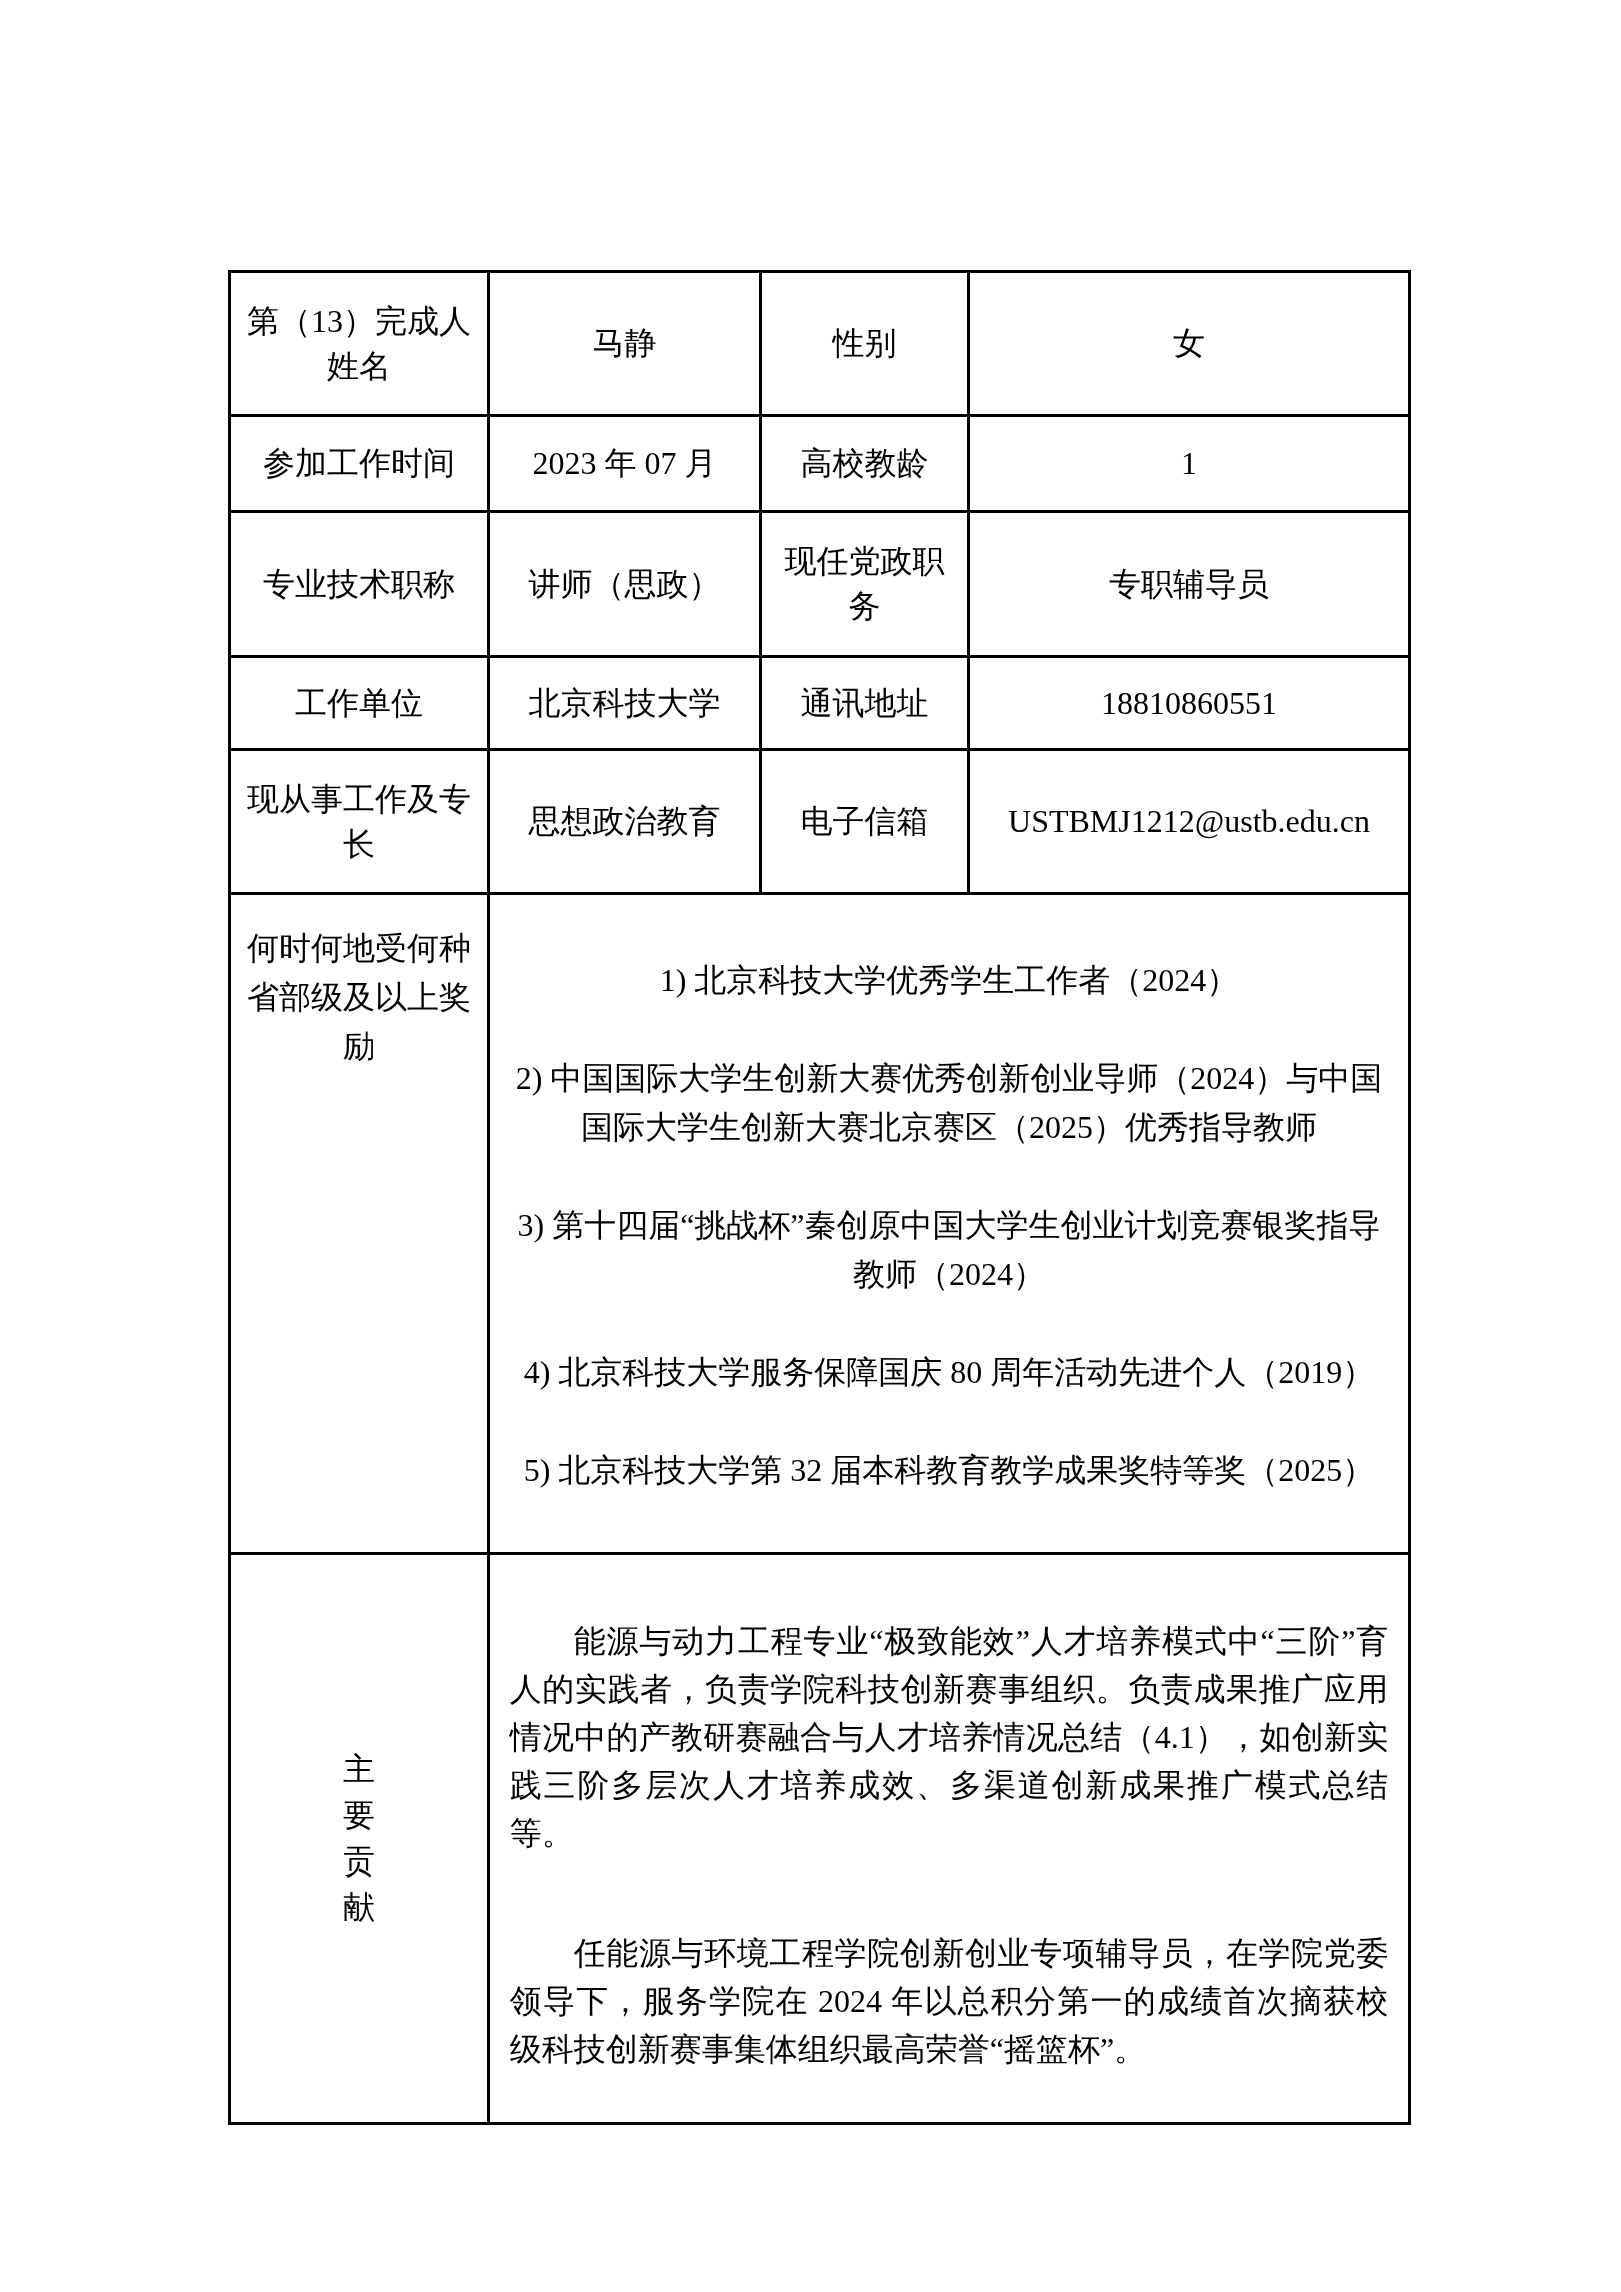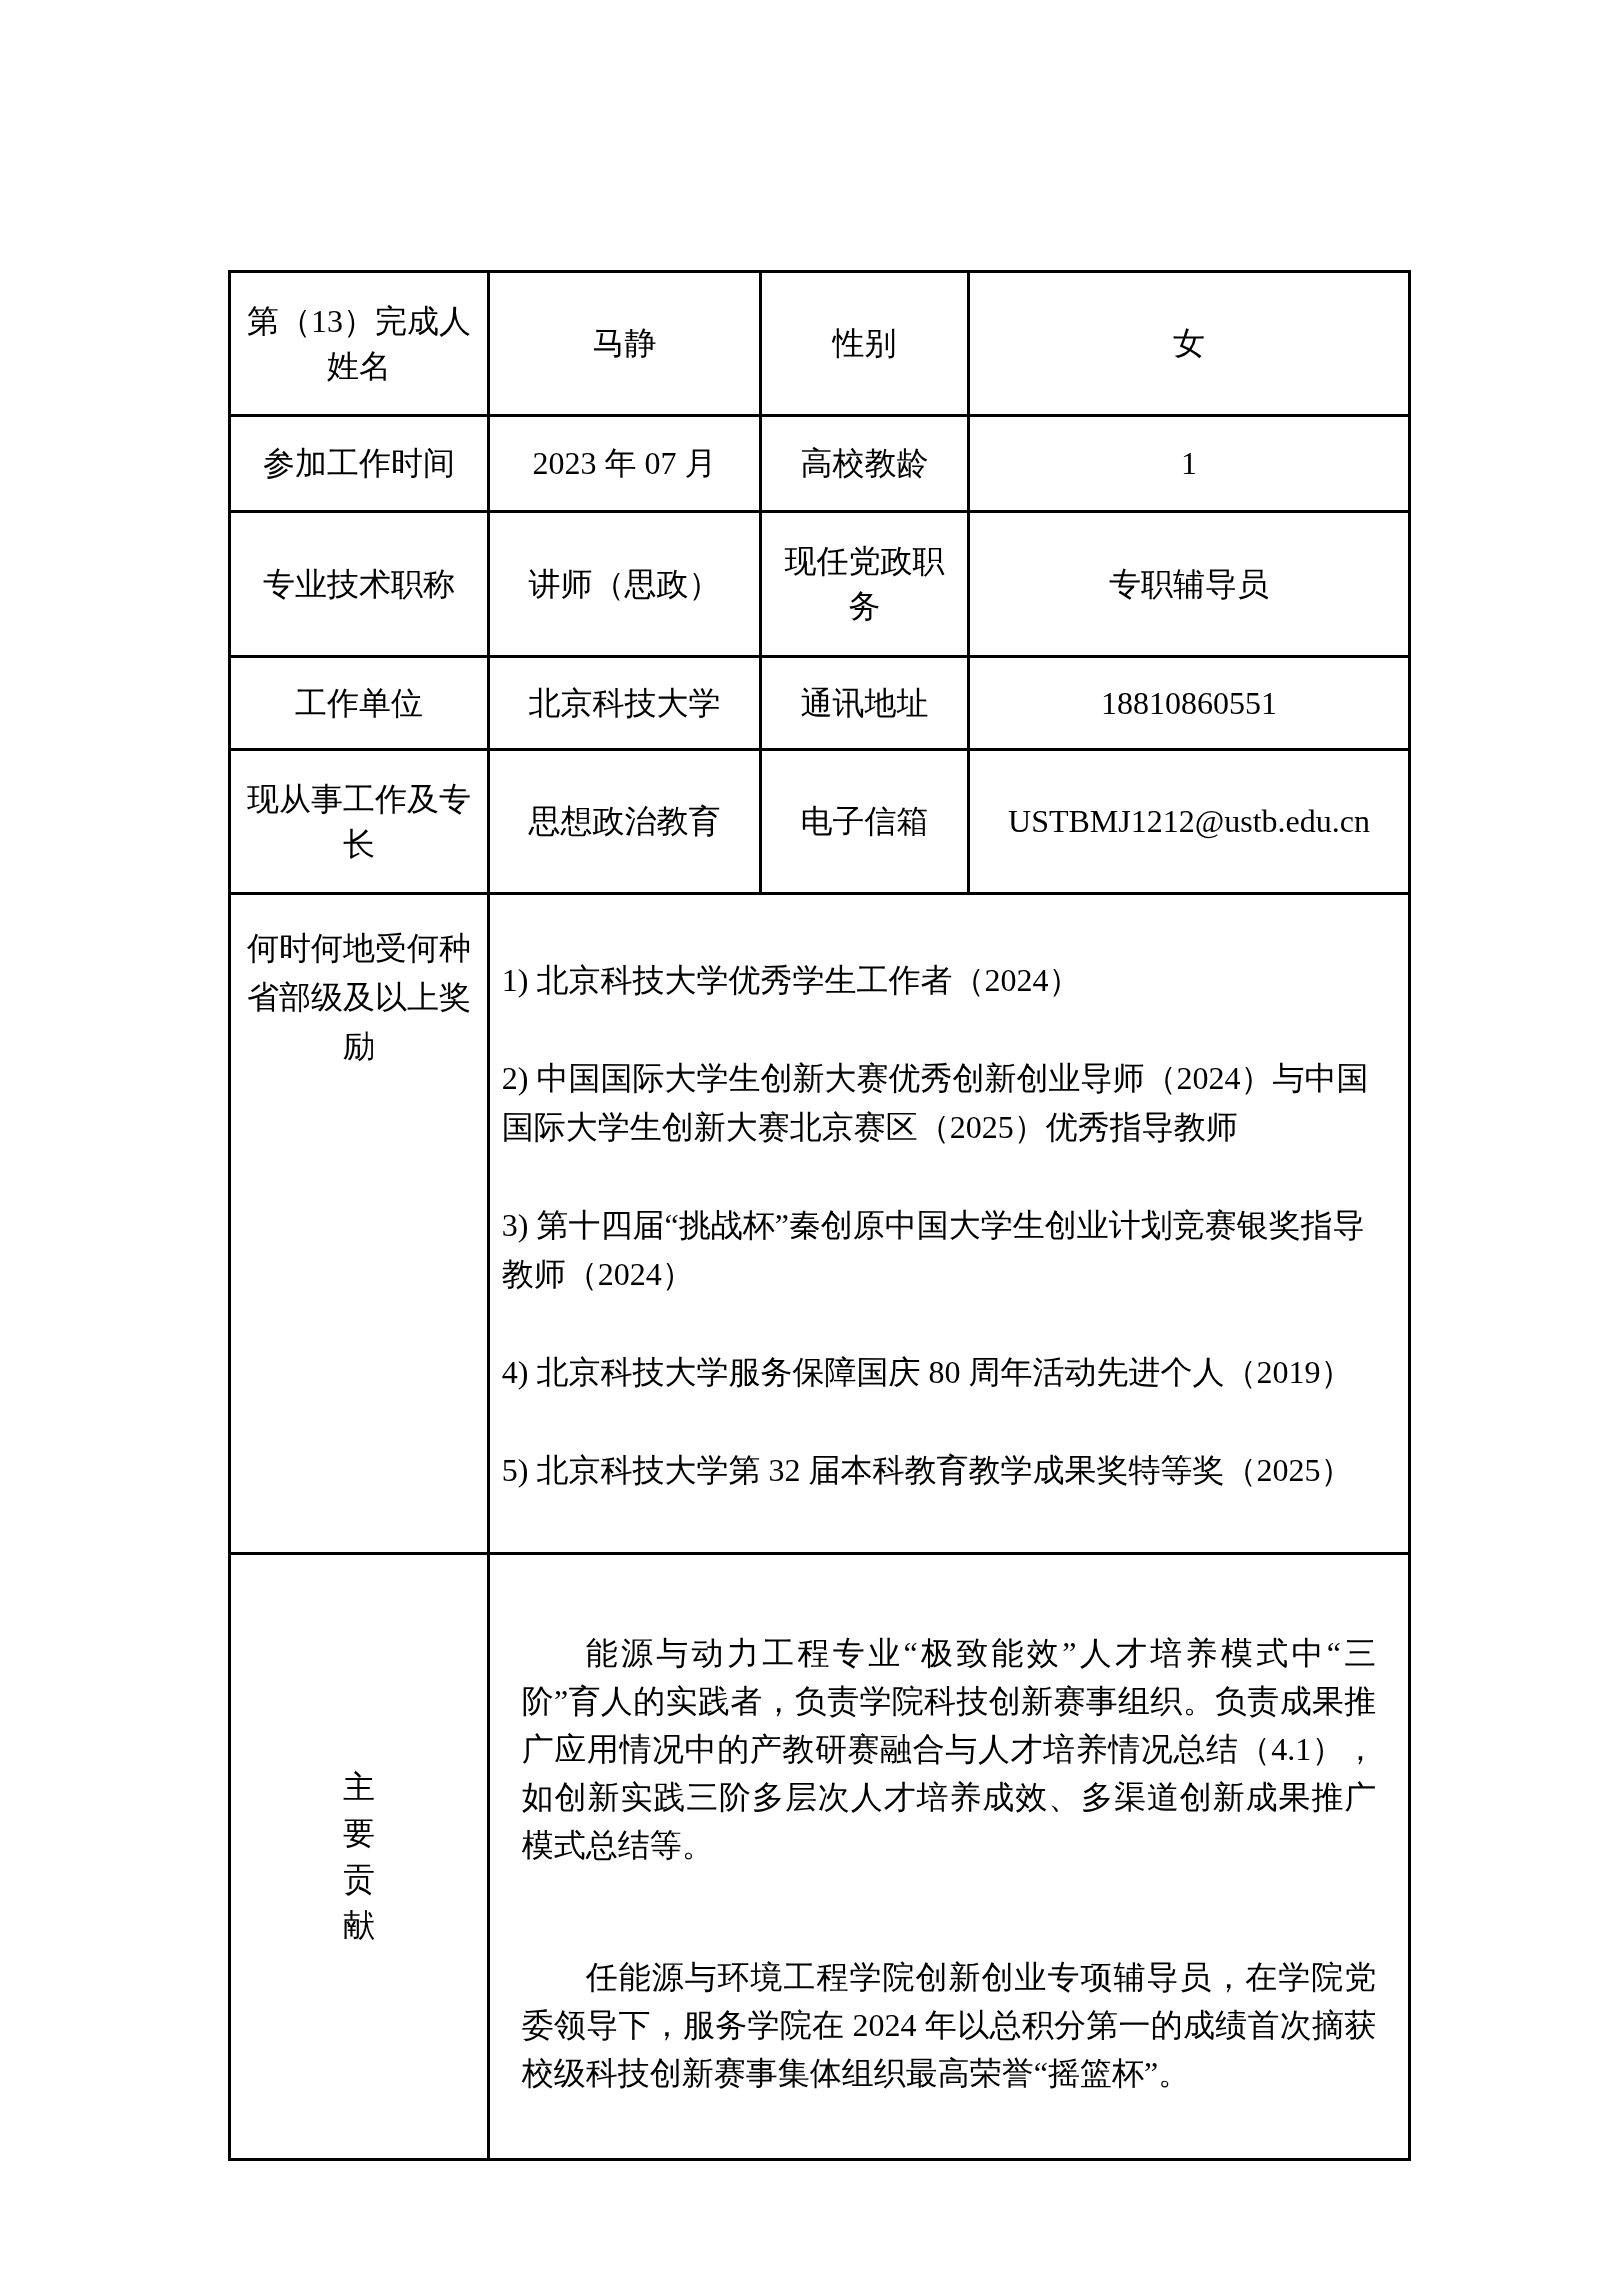--- a/index.html
+++ b/index.html
@@ -26,30 +26,30 @@
   tr.r1{height:144px;} tr.r2{height:93px;} tr.r3{height:96px;}
   tr.r4{height:145px;} tr.r5{height:93px;} tr.r6{height:144px;}
   tr.r7{height:152px;} tr.r8{height:382px;} tr.r9{height:459px;}
   td.awards-lbl{
     vertical-align:top;padding-top:29px;line-height:49px;
   }
   td.awards-content{
     vertical-align:top;text-align:left;
     padding:11.8px 11.8px 7.8px 11.8px;line-height:49px;
   }
-  .award-item{white-space:normal;}
+  .award-item{white-space:normal;text-align:center;}
   td.contrib-lbl{
     line-height:46px;vertical-align:middle;text-align:center;
   }
   td.contrib-content{
     vertical-align:top;text-align:justify;
     padding:13.7px 15.7px 0 15.7px;
   }
   td.contrib-content p{
-    margin:16px;text-indent:2em;line-height:48px;white-space:normal;
+    margin:4px;text-indent:2em;line-height:48px;white-space:normal;
   }
   td.contrib-content p + p{margin-top:23.5px;}
 </style>
 </head>
 <body>
 
 <table class="form">
   <colgroup>
     <col style="width:259px">
       <col style="width:272px">

